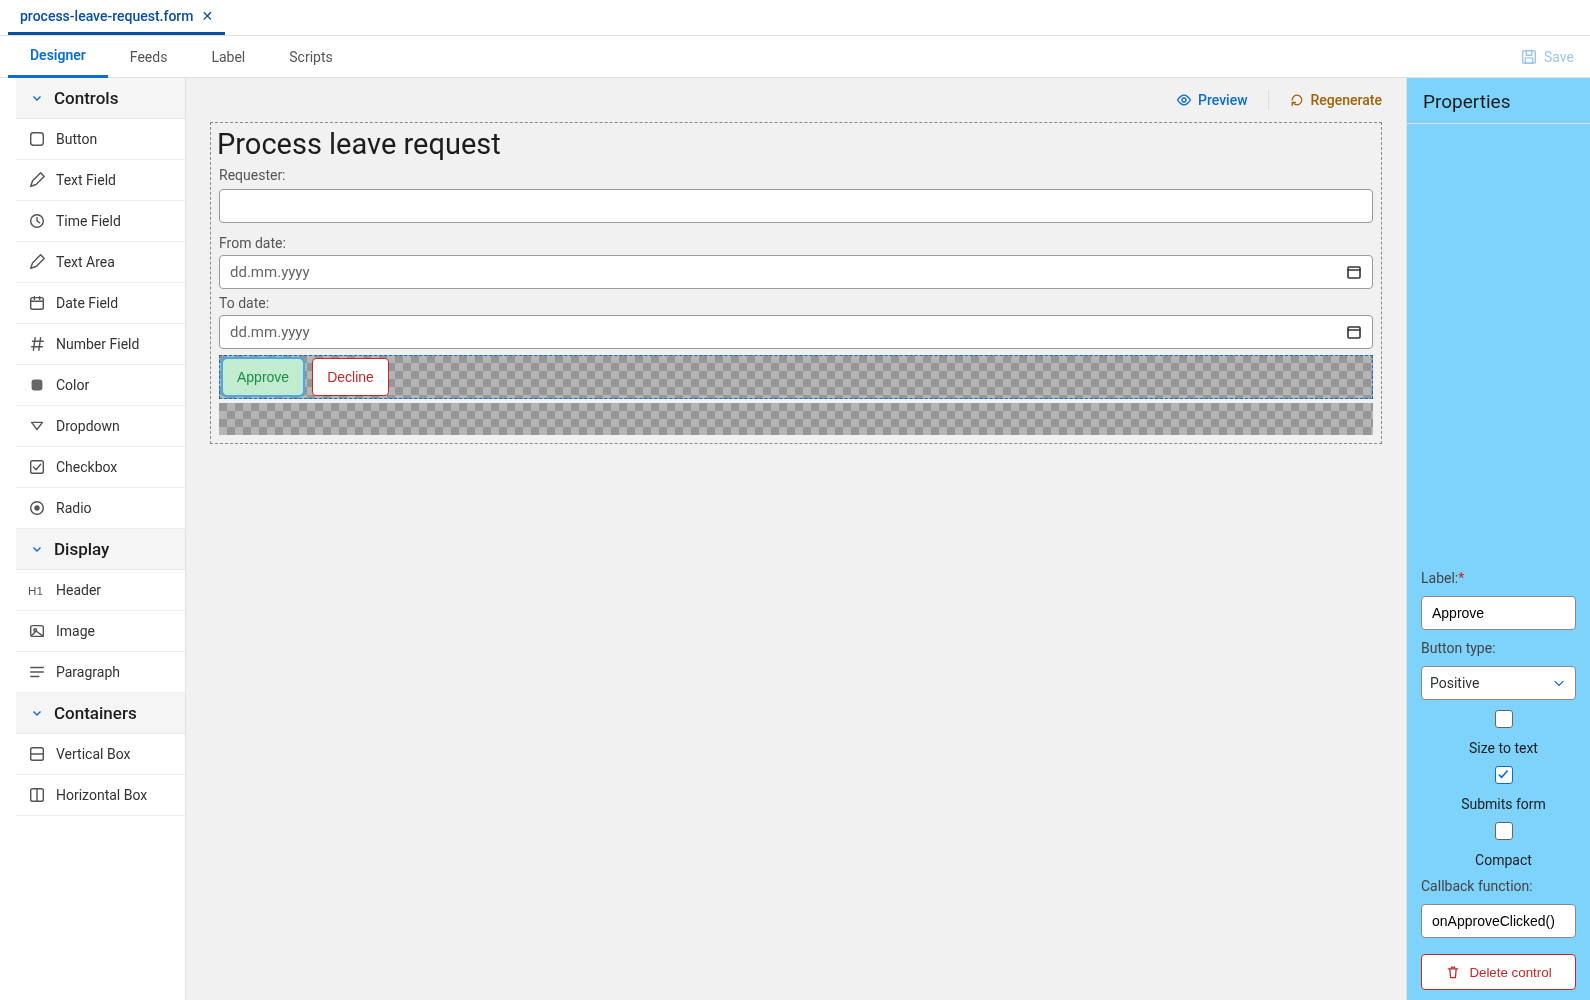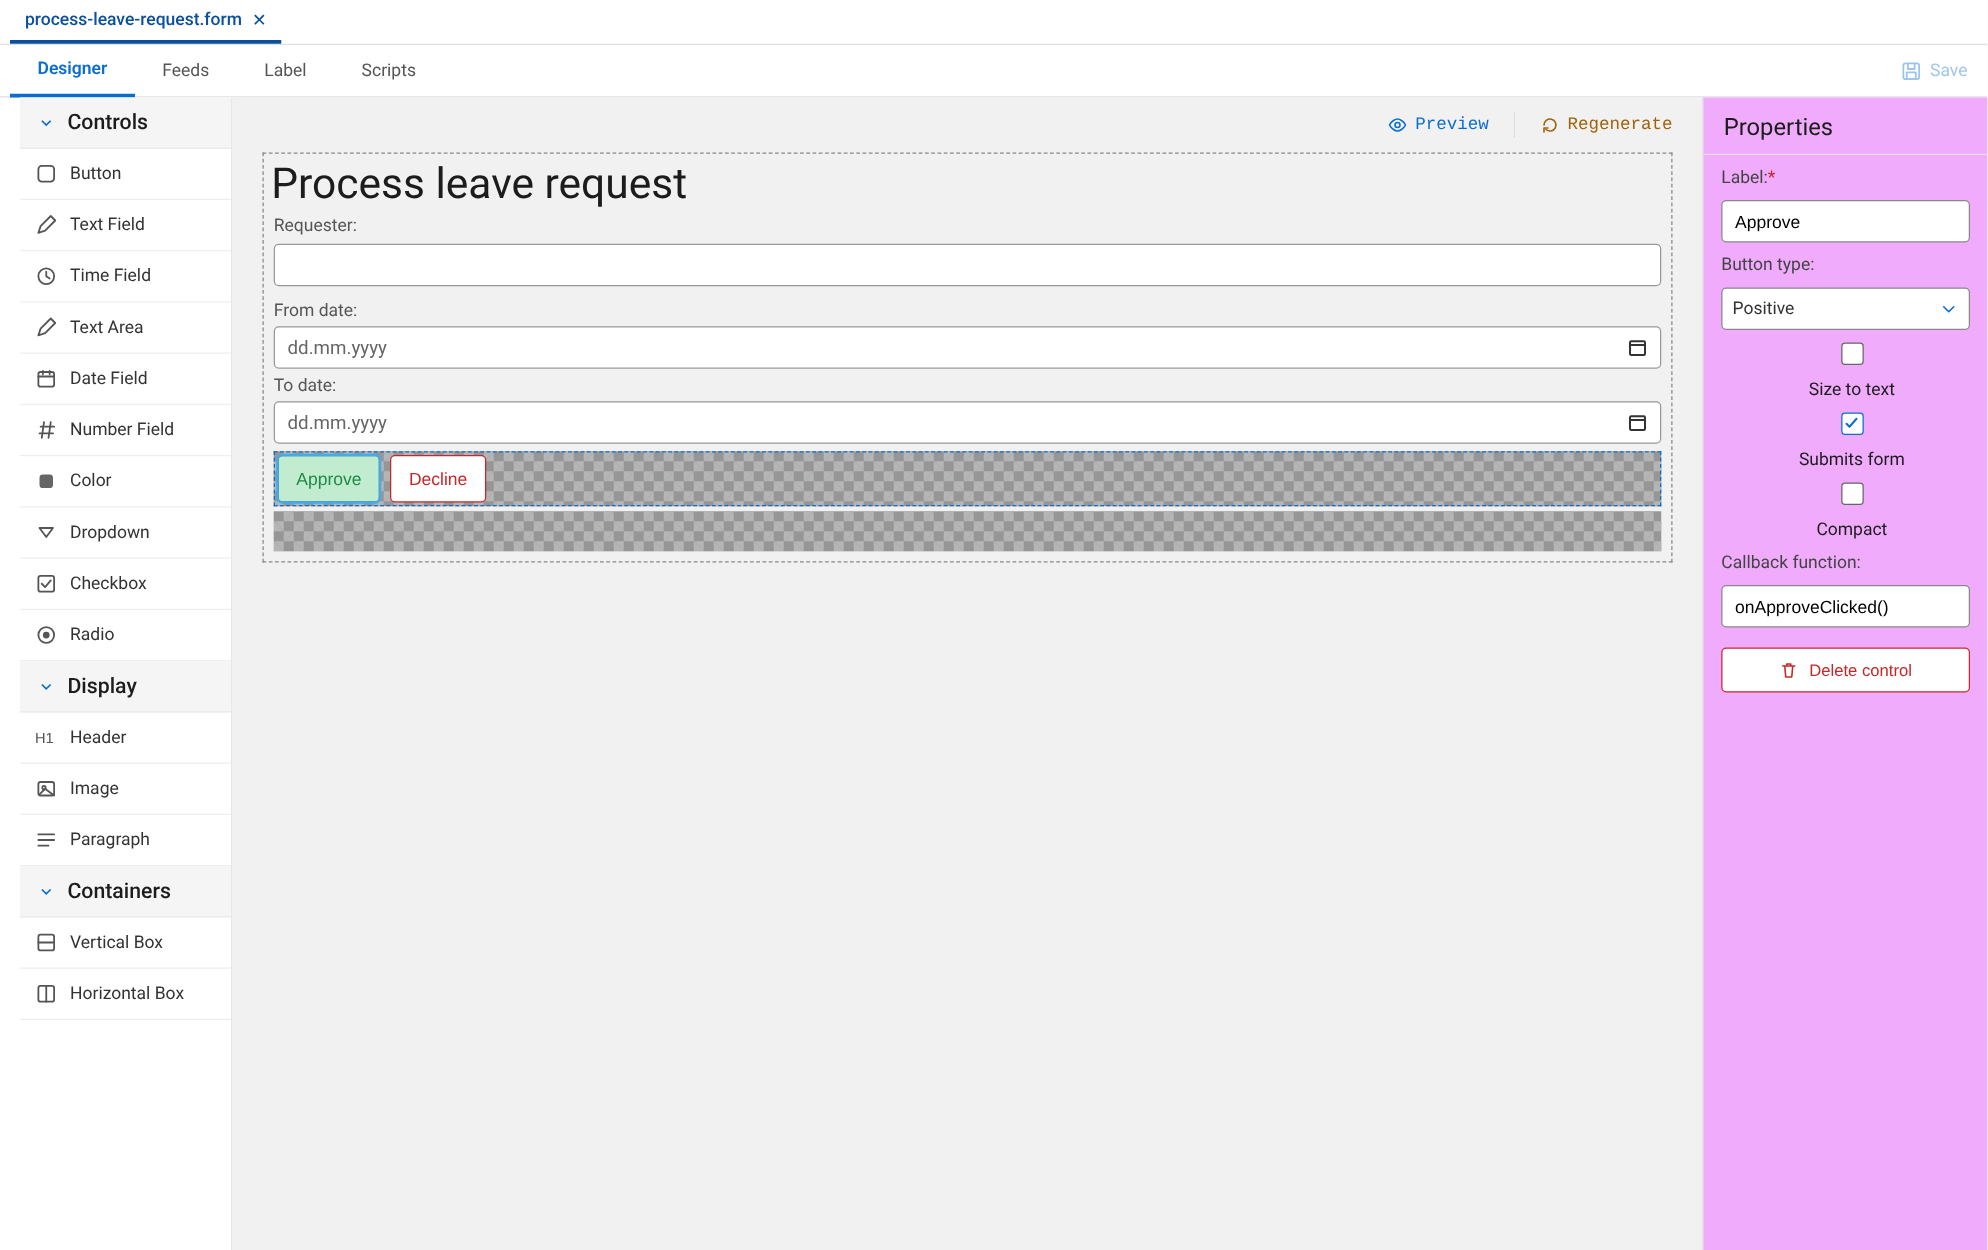--- a/index.html
+++ b/index.html
@@ -17,39 +17,39 @@
   .editor-tab { padding:0 22px; height:42px; display:flex; align-items:center; color:#555; cursor:pointer; }
   .editor-tab.active { color:#0a6ed1; border-bottom:3px solid #0a6ed1; font-weight:600; }
   .editor-bar .spacer { flex:1; }
   .save-btn { display:flex; align-items:center; gap:6px; color:#0a6ed1; opacity:.4; cursor:default; }
   .ico { width:18px; height:18px; stroke:currentColor; fill:none; stroke-width:1.6; stroke-linecap:round; stroke-linejoin:round; }
   .ico.sm { width:16px; height:16px; }
 
   
   .workspace { flex:1; display:flex; min-height:0;padding-left:16px; }
   .left-panel { width:170px; border-right:1px solid #e0e0e0; background:#fff; overflow:auto; }
-  .right-panel { width:228px; border-left:1px solid #e0e0e0; background:#f0abfc; display:flex; flex-direction:column; }
+  .right-panel { width:184px; border-left:1px solid #e0e0e0; background:#7dd3fc; display:flex; flex-direction:column;justify-content:space-between; }
   .canvas-wrap { flex:1; display:flex; flex-direction:column; background:#f1f1f1; min-width:0;}
 
   
   .group-hdr { display:flex; align-items:center; gap:10px; padding:10px 14px; background:#f5f5f5; font-size:17px; font-weight:500; border-bottom:1px solid #e9e9e9; }
   .pal-item { display:flex; align-items:center; gap:10px; padding:11px 12px; border-bottom:1px solid #eee; cursor:grab; color:#333; }
   .pal-ico { width:18px; height:18px; stroke:#555; fill:none; stroke-width:1.6; stroke-linecap:round; stroke-linejoin:round; }
   .chev { width:14px; height:14px; }
 
   
-  .canvas-actions { display:flex; justify-content:flex-end; align-items:center; gap:20px; padding:12px 24px 0 24px;font-family:Liberation Mono, monospace;}
+  .canvas-actions { display:flex; justify-content:flex-end; align-items:center; gap:20px; padding:12px 24px 0 24px;}
   .action { display:flex; align-items:center; gap:6px; color:#0a6ed1; cursor:pointer; font-weight:500;}
   .action.disabled { color:#a16207; cursor:default; }
   .vsep { width:1px; height:20px; background:#ddd; }
 
   
   .form-shell { margin:12px 24px 24px 24px; border:1px dashed #888; padding:2px;}
   .form-inner { padding:2px; }
-  .form-title { font-size:34px; font-weight:400; margin:0 2px 6px 2px; }
+  .form-title { font-size:29px; font-weight:400; margin:0 2px 6px 2px; }
   .fld-label { color:#555; margin:6px 2px 4px 4px; font-size:14px; }
   .fld-input { width:calc(100% - 8px); margin:2px 4px 6px 4px; height:34px; border:1px solid #999; border-radius:4px; padding:4px 10px; font-size:15px; background:#fff; color:#555;}
   .date-input { display:flex; align-items:center; justify-content:space-between; }
   .date-input .ph { color:#666; }
   .checker { position:relative; }
   .checker::before { content:""; position:absolute; inset:0;
     background-image:
       linear-gradient(45deg,#b5b5b5 25%,transparent 25%),
       linear-gradient(-45deg,#b5b5b5 25%,transparent 25%),
       linear-gradient(45deg,transparent 75%,#b5b5b5 75%),

